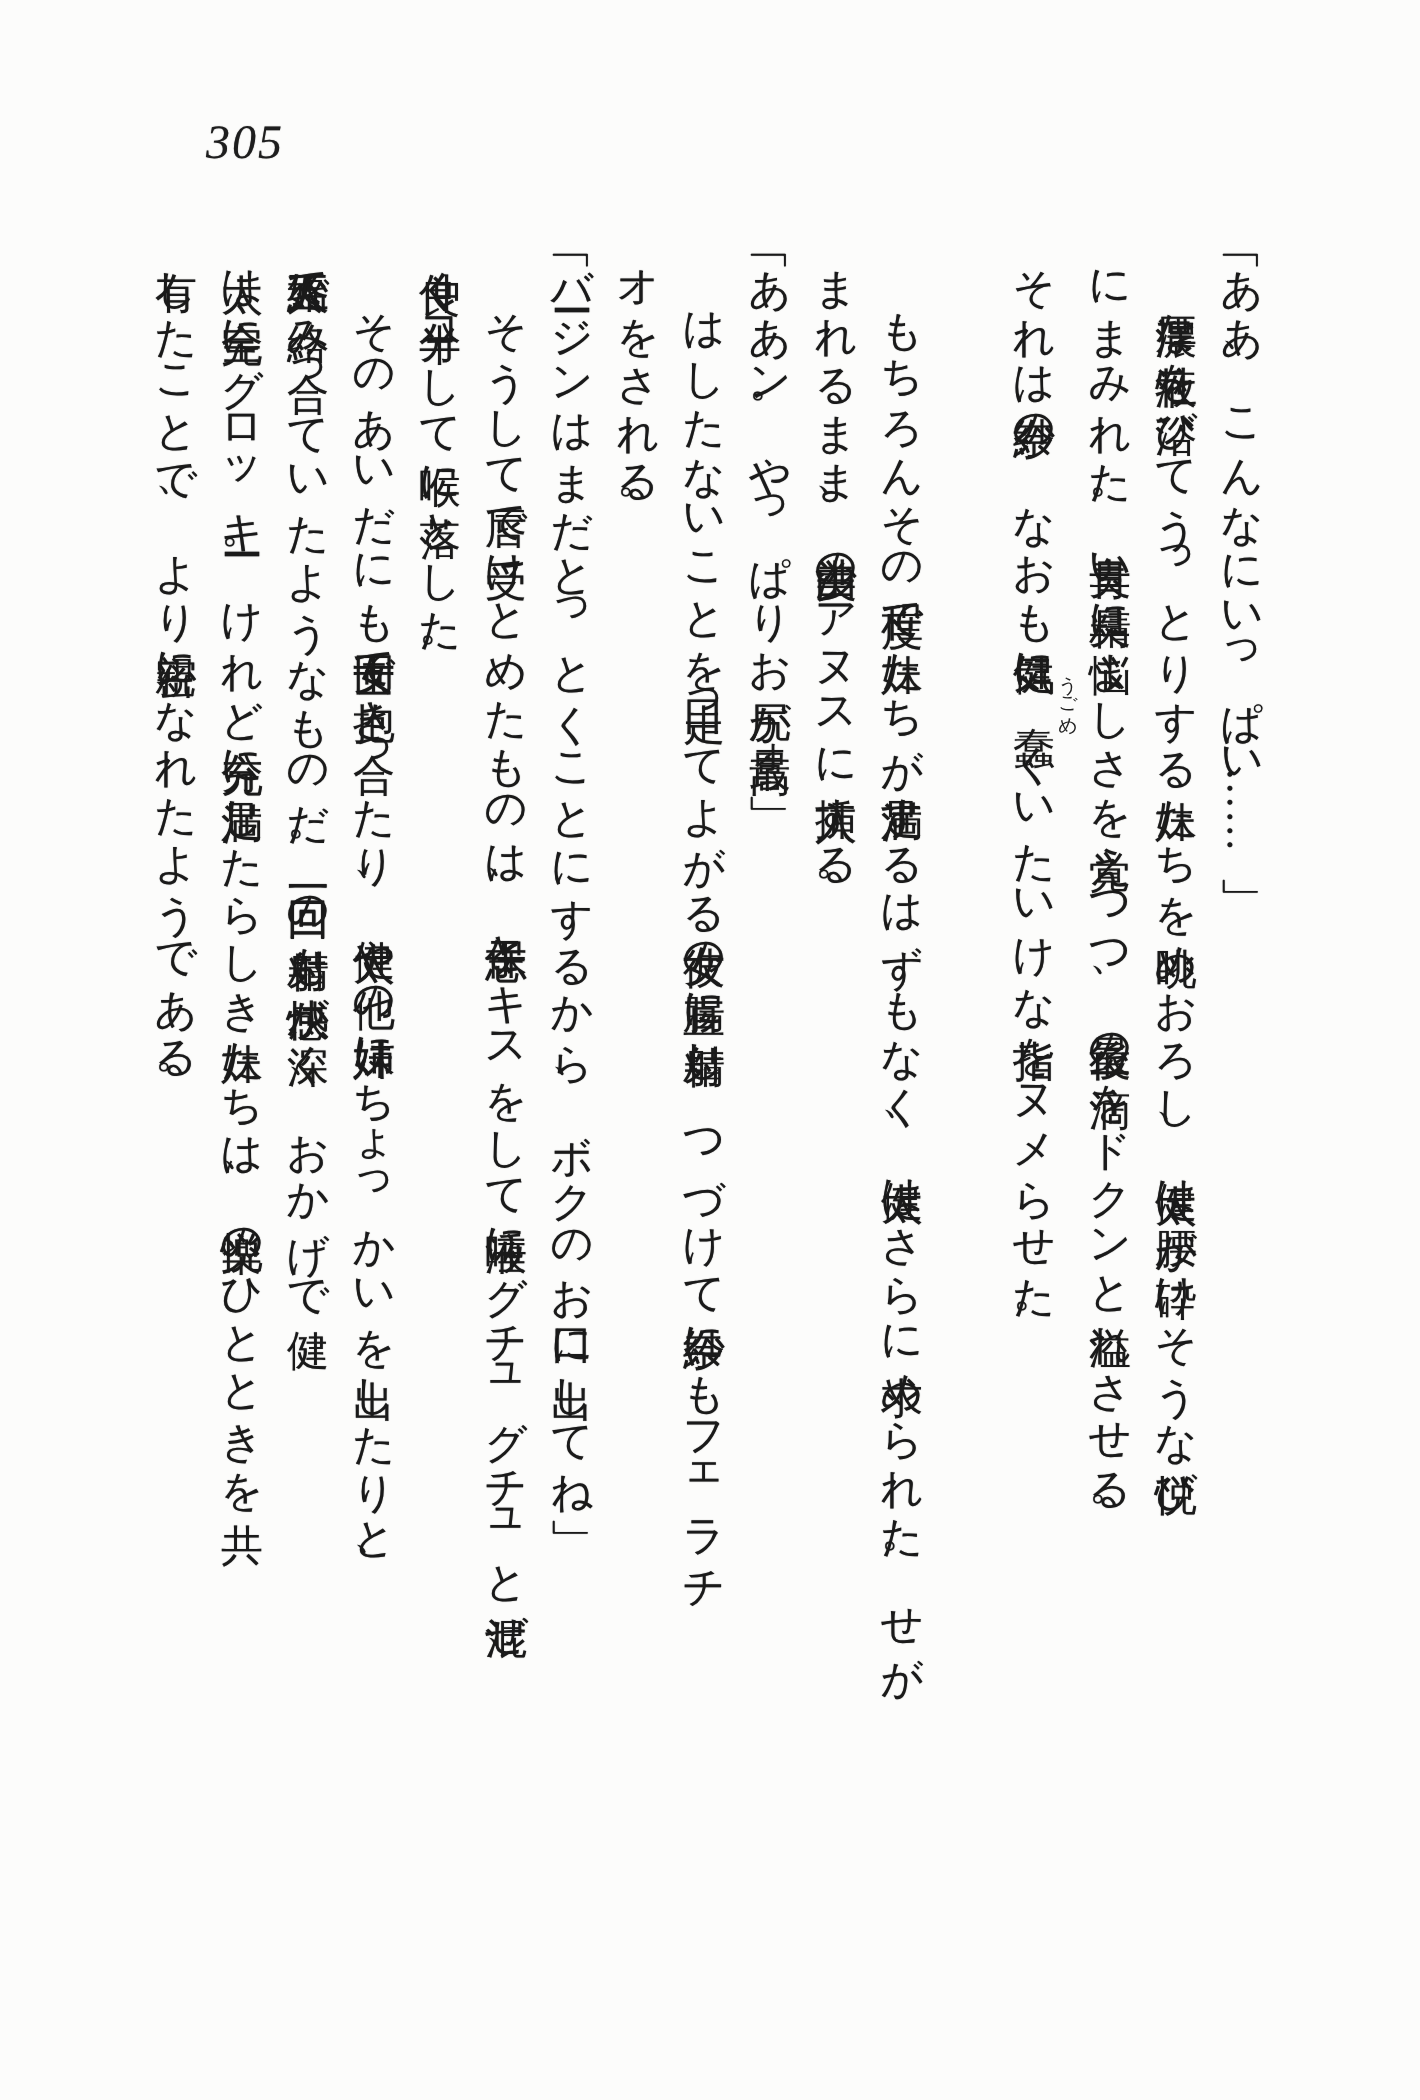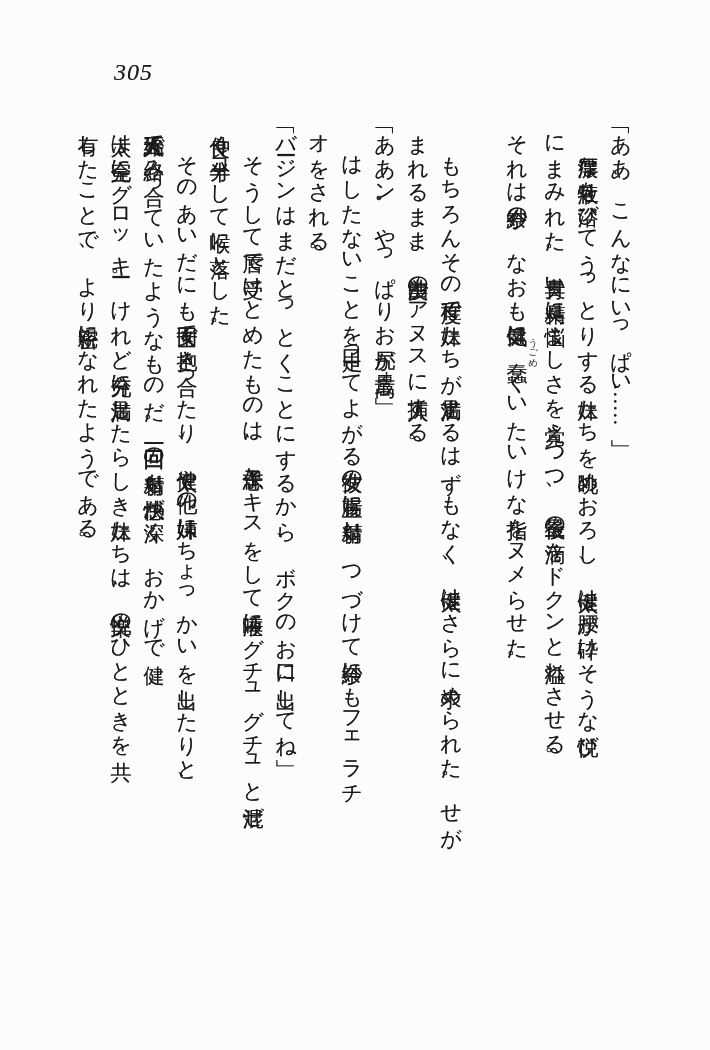--- a/index.html
+++ b/index.html
@@ -12,21 +12,21 @@
   }
   .page {
     position: relative;
     width: 710px;
     height: 1050px;
     background: #fcfcfb;
     font-family: "Liberation Serif", "DejaVu Serif", serif;
   }
   .page-number {
     position: absolute;
-    left: 114px;
+    left: 103px;
     top: 59px;
     font-size: 24px;
     font-style: italic;
     letter-spacing: 1px;
     color: #1e1e1e;
     text-shadow: 0 0 0.5px rgba(20,20,20,0.55);
   }
   .text-block {
     position: absolute;
     top: 120px;

